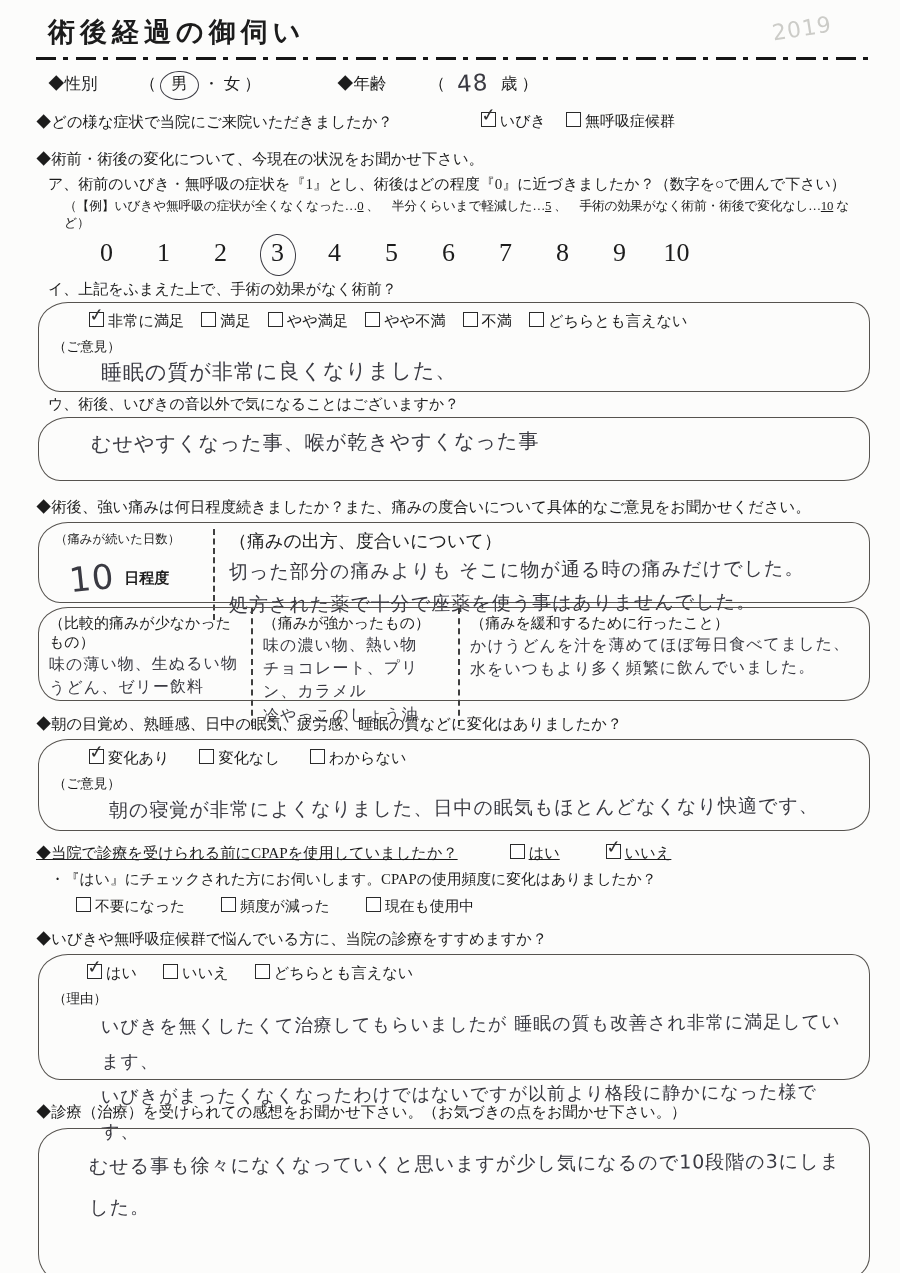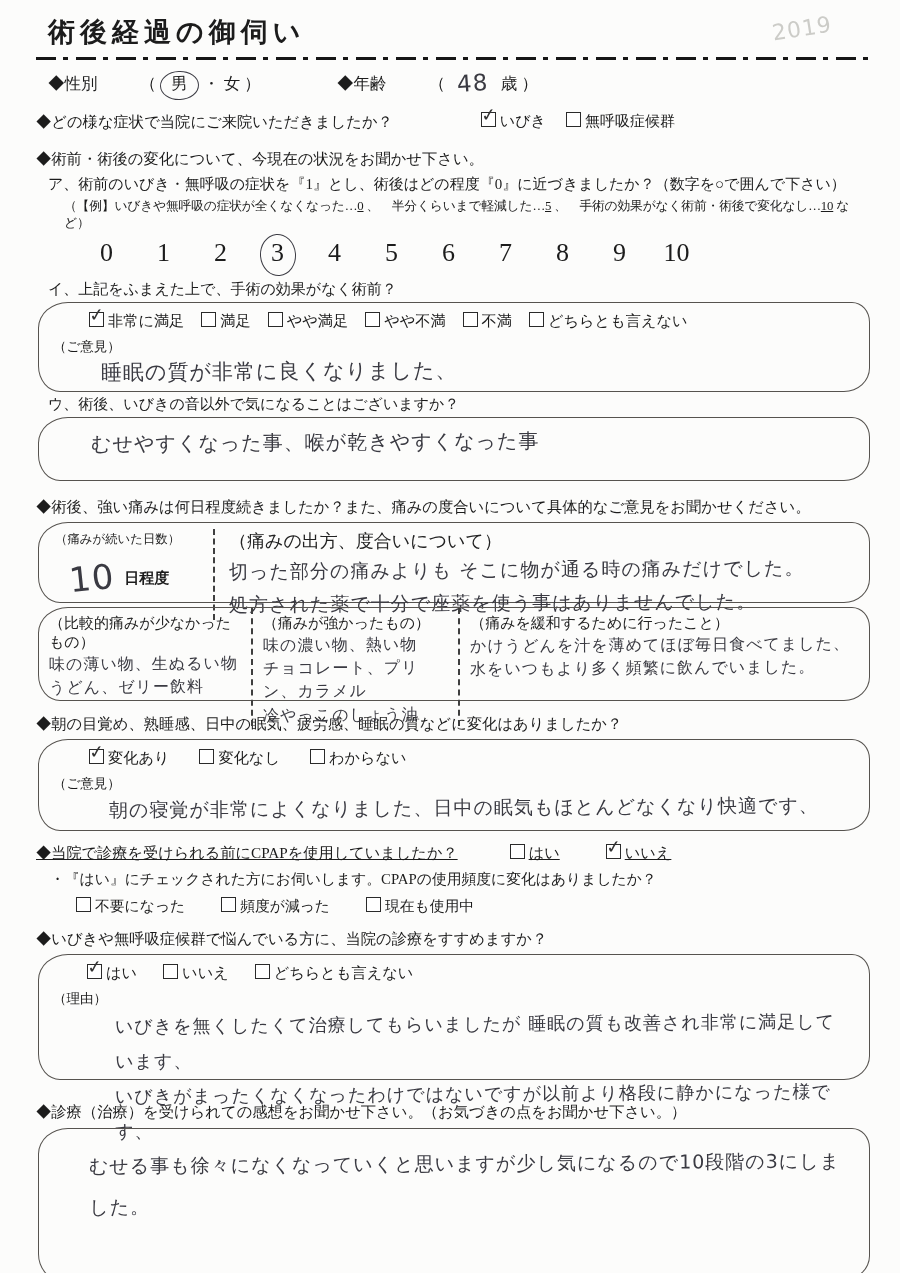--- a/index.html
+++ b/index.html
@@ -64,21 +64,21 @@
   .food-col .hand-line{font-size:16px;line-height:1.45;}
   .box-sleep{margin:4px 0 0 2px;height:92px;padding:8px 20px 0 22px;}
   .box-sleep .hand-comment{font-size:19px;margin-left:48px;margin-top:2px;}
   .cpap-wrap{margin-top:12px;font-size:15.2px;}
   .cpap-line1{display:flex;text-decoration:underline;}
   .cpap-line1 .cpap-opts{margin-left:52px;display:flex;gap:46px;}
   .cpap-line2{margin:6px 0 0 14px;font-size:14.8px;}
   .cpap-line3{margin:8px 0 0 40px;display:flex;gap:36px;font-size:14.8px;}
   .box-reco{margin:4px 0 0 2px;height:126px;padding:8px 20px 0 22px;}
   .box-reco .hand-line{font-size:18px;line-height:1.95;}
-  .reco-lines{margin-left:54px;margin-top:-2px;}
+  .reco-lines{margin-left:40px;margin-top:-2px;}
   .box-imp{margin:5px 0 0 2px;height:152px;padding:14px 20px 0 24px;}
   .box-imp .hand-line{font-size:19px;line-height:2.15;}
   .imp-l1{margin-left:26px;}
 </style>
 </head>
 <body>
 
 <div class="page">
 
   <span class="corner-note hand">2019</span>

